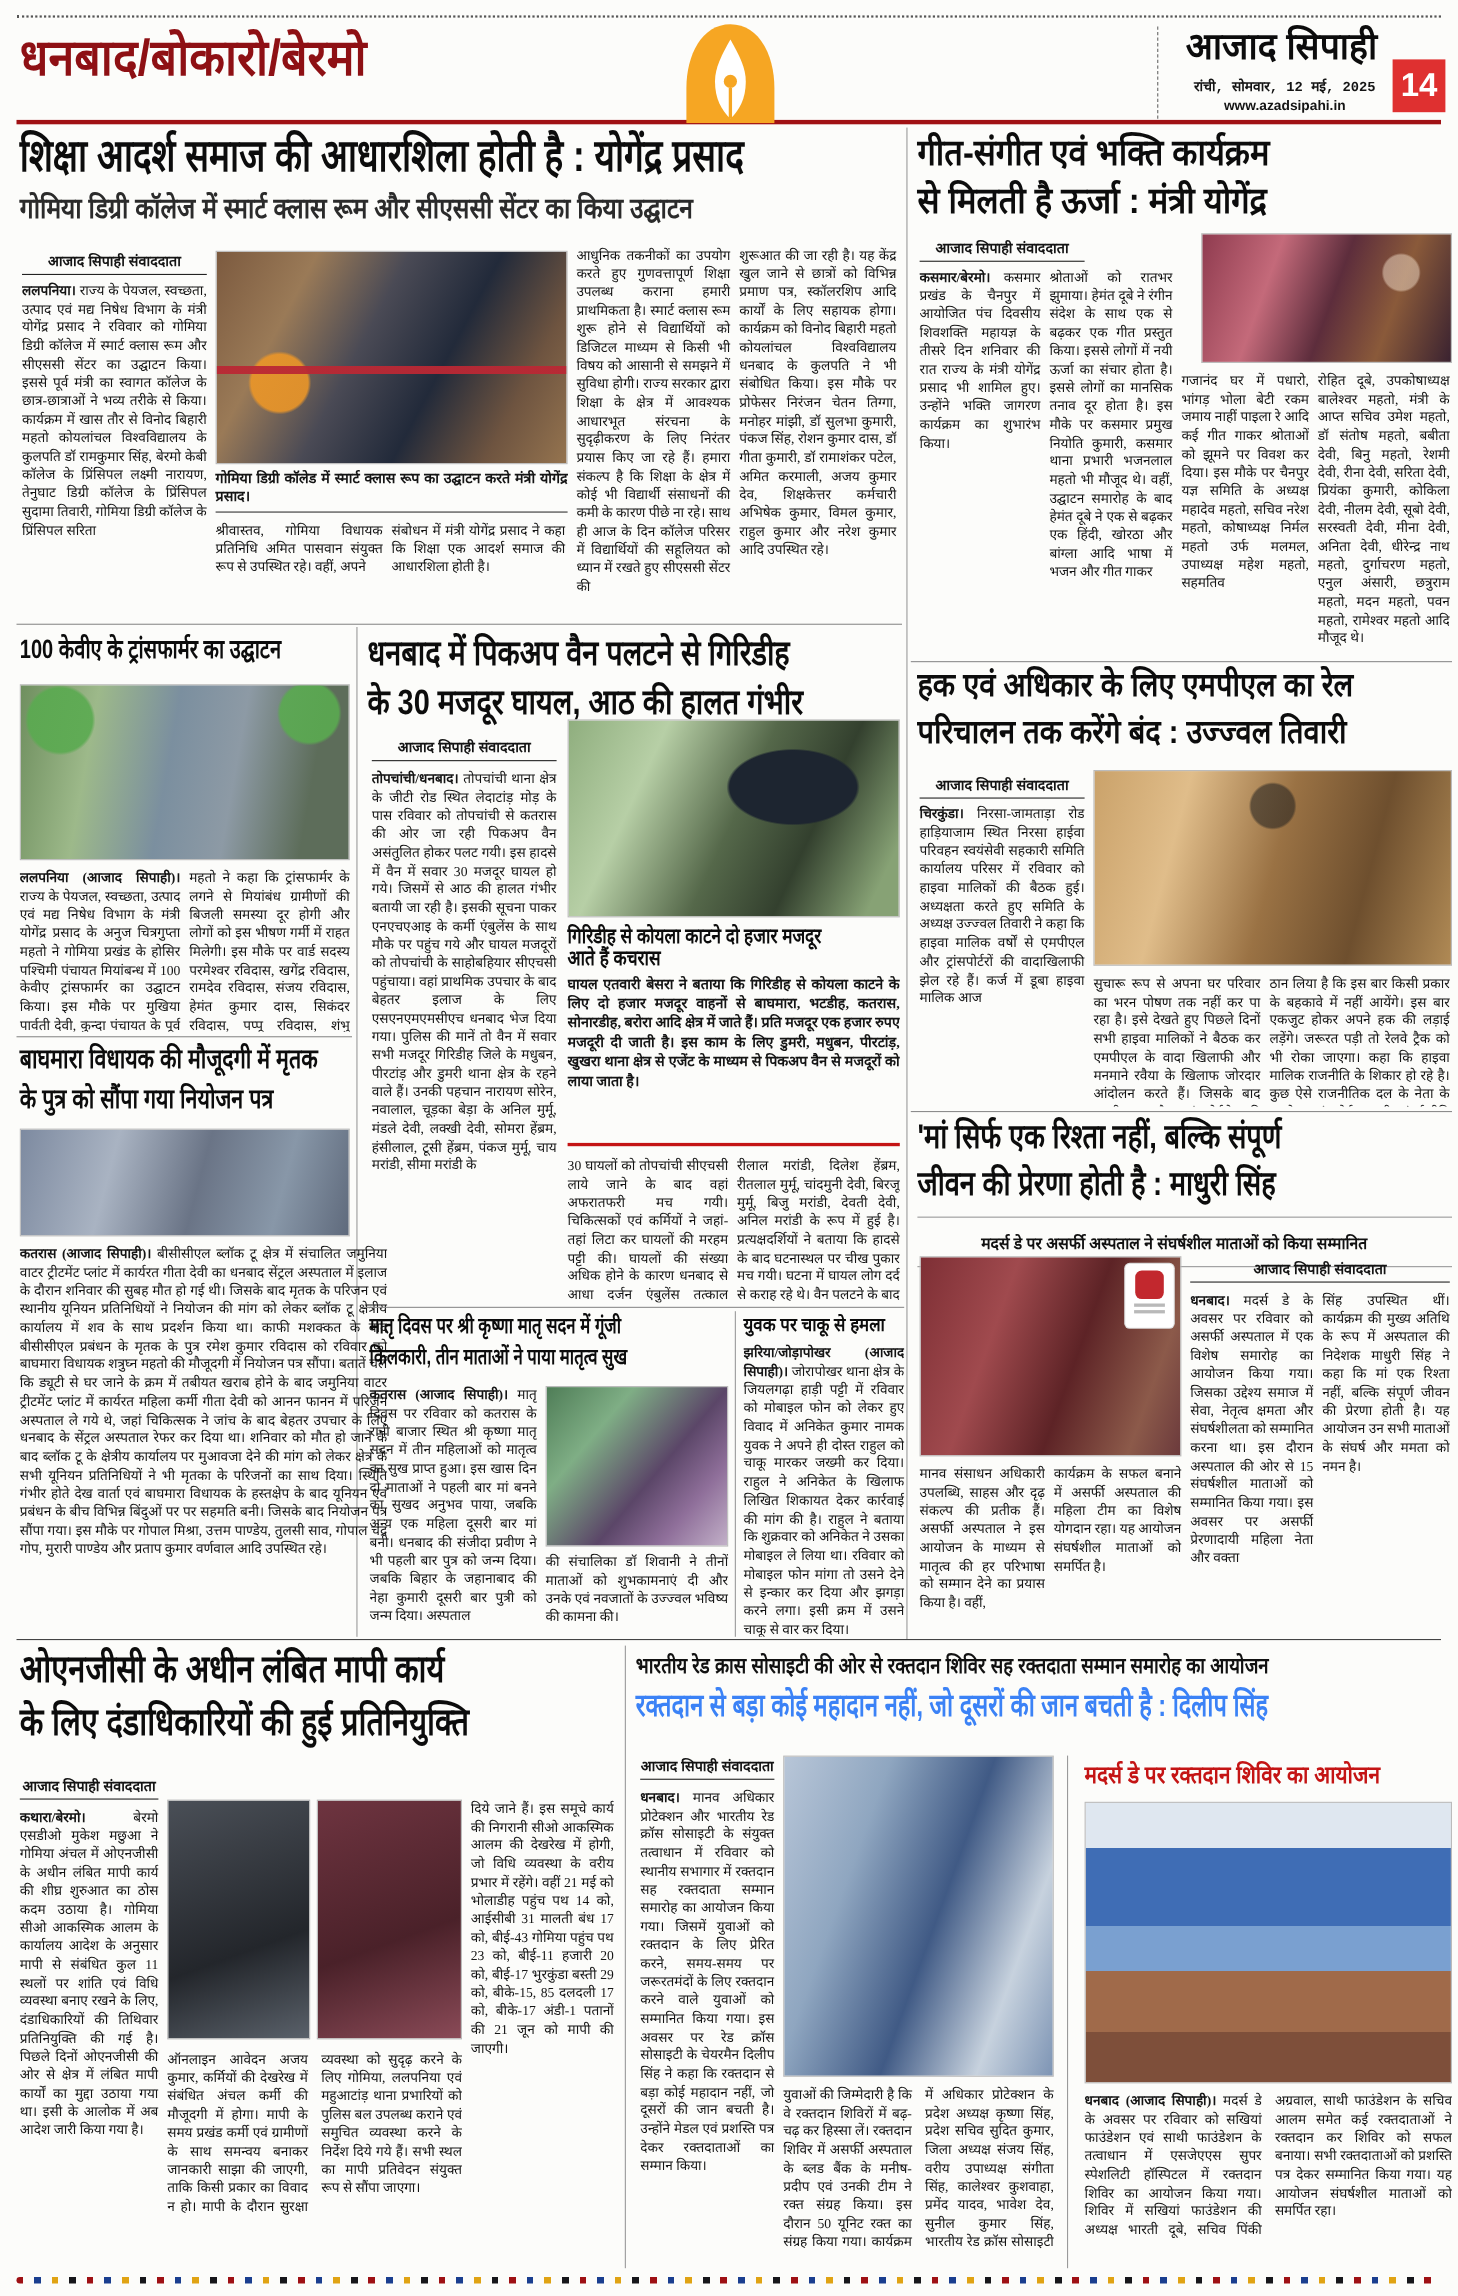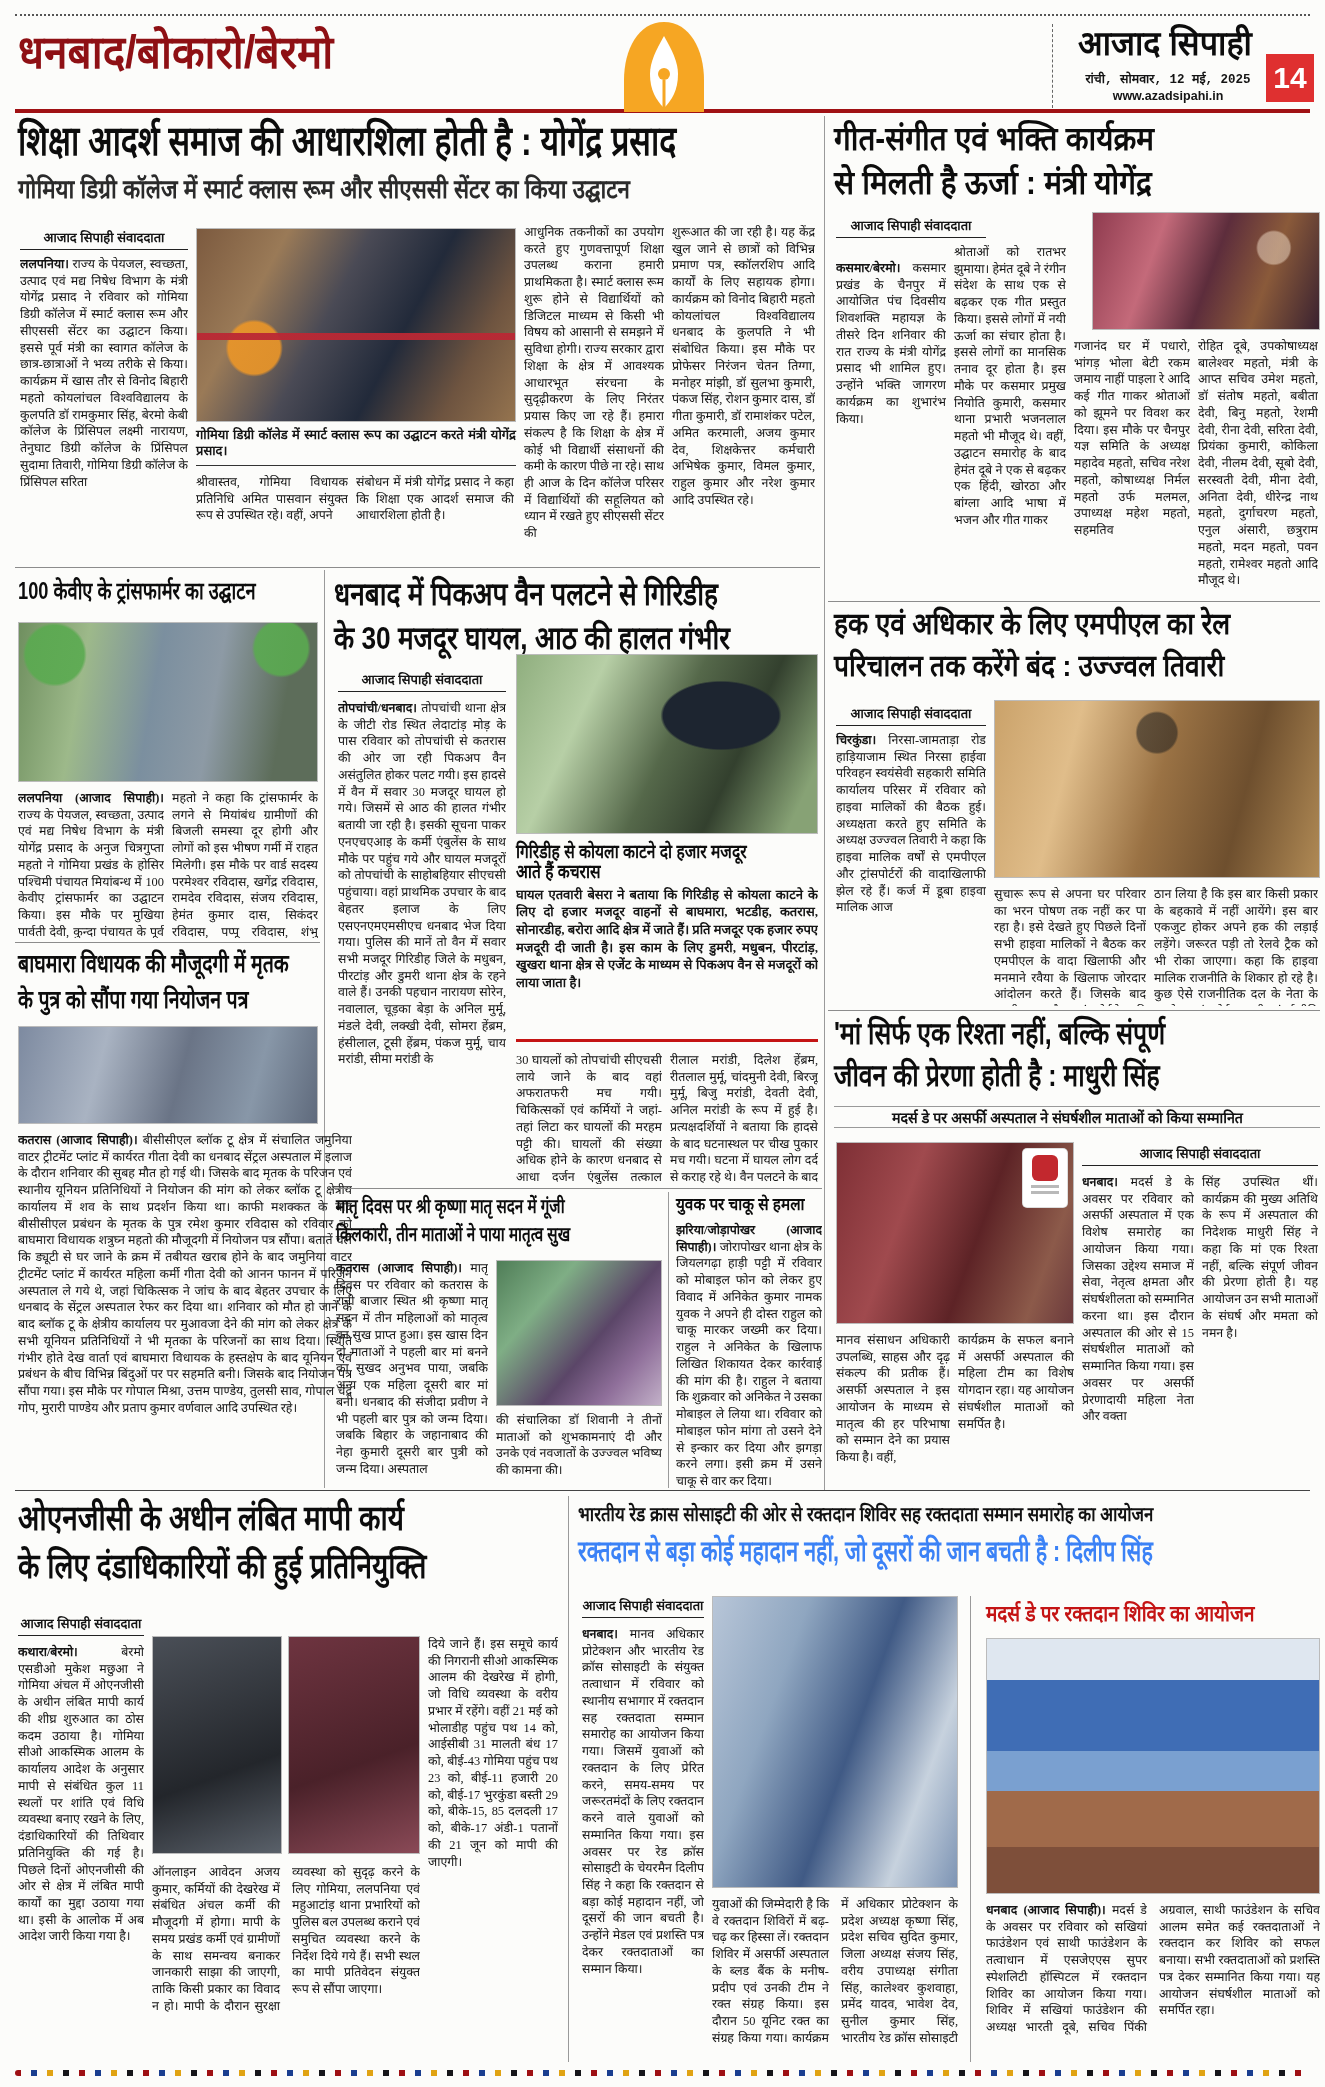--- a/index.html
+++ b/index.html
@@ -116,21 +116,21 @@
 
 <section>
   <h1 class="abs hl" style="left:834px;top:122px;width:486px;font-size:33px">
     <span class="cx" style="transform:scaleX(.9)">गीत-संगीत एवं भक्ति कार्यक्रम</span>
   </h1>
   <h1 class="abs hl" style="left:834px;top:166px;width:486px;font-size:33px">
     <span class="cx" style="transform:scaleX(.9)">से मिलती है ऊर्जा : मंत्री योगेंद्र</span>
   </h1>
   <div class="abs photo ph-b" style="left:1092px;top:212px;width:228px;height:118px"></div>
   <div class="abs byline" style="left:836px;top:216px;width:150px">आजाद सिपाही संवाददाता</div>
-  <div class="abs" style="left:836px;top:260px;width:110px;height:356px">
+  <div class="abs" style="left:836px;top:244px;width:110px;height:356px">
     <p class="bd"><b>कसमार/बेरमो।</b> <span>कसमार प्रखंड के चैनपुर में आयोजित पंच दिवसीय शिवशक्ति महायज्ञ के तीसरे दिन शनिवार की रात राज्य के मंत्री योगेंद्र प्रसाद भी शामिल हुए। उन्होंने भक्ति जागरण कार्यक्रम का शुभारंभ किया।</span></p>
   </div>
   <div class="abs" style="left:954px;top:244px;width:112px;height:356px">
     <p class="bd"><span>श्रोताओं को रातभर झुमाया। हेमंत दूबे ने रंगीन संदेश के साथ एक से बढ़कर एक गीत प्रस्तुत किया। इससे लोगों में नयी ऊर्जा का संचार होता है। इससे लोगों का मानसिक तनाव दूर होता है। इस मौके पर कसमार प्रमुख नियोति कुमारी, कसमार थाना प्रभारी भजनलाल महतो भी मौजूद थे। वहीं, उद्घाटन समारोह के बाद हेमंत दूबे ने एक से बढ़कर एक हिंदी, खोरठा और बांग्ला आदि भाषा में भजन और गीत गाकर</span></p>
   </div>
   <div class="abs" style="left:1074px;top:338px;width:116px;height:262px">
     <p class="bd"><span>गजानंद घर में पधारो, भांगड़ भोला बेटी रकम जमाय नाहीं पाइला रे आदि कई गीत गाकर श्रोताओं को झूमने पर विवश कर दिया। इस मौके पर चैनपुर यज्ञ समिति के अध्यक्ष महादेव महतो, सचिव नरेश महतो, कोषाध्यक्ष निर्मल महतो उर्फ मलमल, उपाध्यक्ष महेश महतो, सहमतिव</span></p>
   </div>
   <div class="abs" style="left:1198px;top:338px;width:120px;height:262px">
     <p class="bd"><span>रोहित दूबे, उपकोषाध्यक्ष बालेश्वर महतो, मंत्री के आप्त सचिव उमेश महतो, डॉ संतोष महतो, बबीता देवी, बिनु महतो, रेशमी देवी, रीना देवी, सरिता देवी, प्रियंका कुमारी, कोकिला देवी, नीलम देवी, सूबो देवी, सरस्वती देवी, मीना देवी, अनिता देवी, धीरेन्द्र नाथ महतो, दुर्गाचरण महतो, एनुल अंसारी, छत्रुराम महतो, मदन महतो, पवन महतो, रामेश्वर महतो आदि मौजूद थे।</span></p>
@@ -161,21 +161,21 @@
 
 <div class="abs hr" style="left:828px;top:1010px;width:492px"></div>
 
 <section>
   <h1 class="abs hl" style="left:834px;top:1018px;width:486px;font-size:31px">
     <span class="cx" style="transform:scaleX(.8)">'मां सिर्फ एक रिश्ता नहीं, बल्कि संपूर्ण</span>
   </h1>
   <h1 class="abs hl" style="left:834px;top:1060px;width:486px;font-size:31px">
     <span class="cx" style="transform:scaleX(.8)">जीवन की प्रेरणा होती है : माधुरी सिंह</span>
   </h1>
-  <div class="abs kicker" style="left:834px;top:1106px;width:486px;font-size:15px;text-align:center;border-top:1px solid #999;border-bottom:1px solid #999;padding:0 0">
+  <div class="abs kicker" style="left:834px;top:1106px;width:486px;font-size:15px;text-align:center;border-top:1px solid #999;border-bottom:1px solid #999;padding:12px 0">
     <span class="cx" style="transform:scaleX(.95)">मदर्स डे पर असर्फी अस्पताल ने संघर्षशील माताओं को किया सम्मानित</span>
   </div>
   <div class="abs photo ph-g" style="left:836px;top:1142px;width:238px;height:182px">
     <div class="chip">
         <i></i>
         <em></em>
         <em></em>
       </div>
   </div>
   <div class="abs byline" style="left:1082px;top:1144px;width:236px">आजाद सिपाही संवाददाता</div>

